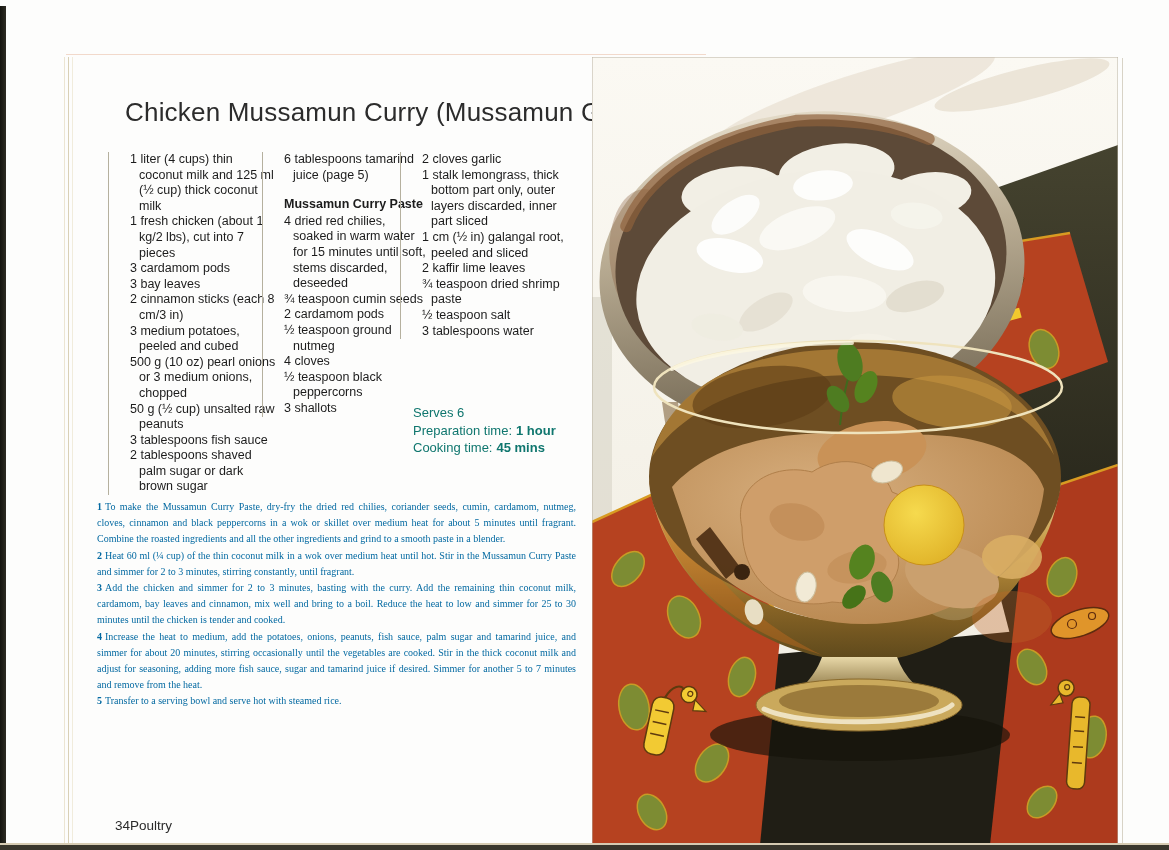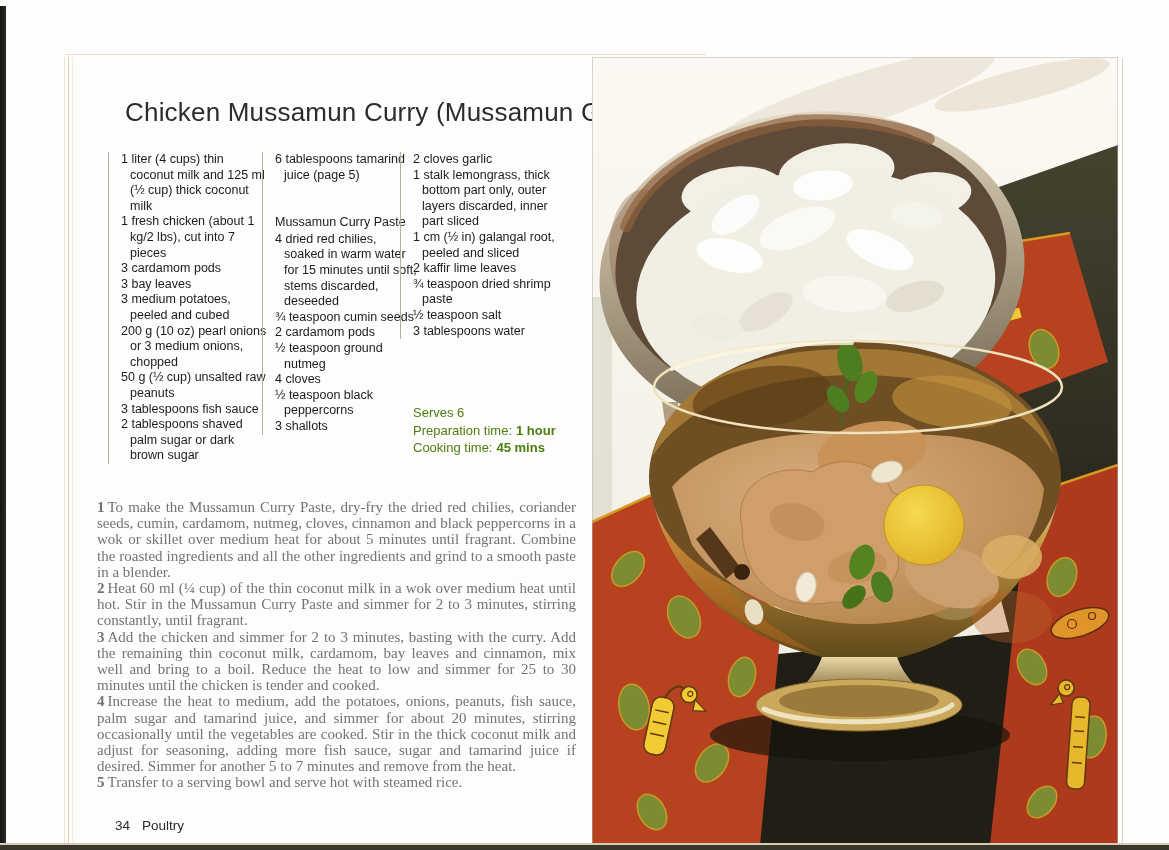--- a/index.html
+++ b/index.html
@@ -15,61 +15,62 @@
   .crease{position:absolute;top:57px;height:786px;width:1px}
   .c1{left:64px;background:#ece5d2}
   .c2{left:68px;background:#d9d0b6}
   .c3{left:72px;background:#f1ecdc}
   .page-top-line{position:absolute;left:66px;top:54px;width:640px;height:1px;background:#ecc9b6;opacity:.7}
   .page-right-line{position:absolute;left:1122px;top:58px;width:1px;height:786px;background:#d8d3c6}
 
   .title{position:absolute;left:125px;top:97px;margin:0;
     font-size:26px;font-weight:400;color:#2c2c2c;letter-spacing:.2px;white-space:nowrap}
 
-  .ingcol{position:absolute;border-left:1px solid #b5b09e;padding-left:12px;
+  .ingcol{position:absolute;border-left:1px solid #b5b09e;padding-left:21px;
     font-size:12.5px;line-height:15.6px;color:#1c1c1c}
   #col1{left:108px;top:152px;width:150px}
   #col2{left:262px;top:152px;width:143px}
   #col3{left:400px;top:152px;width:155px}
   .ing{padding-left:9px;text-indent:-9px}
-  .paste-head{font-weight:normal;margin-top:32px;margin-bottom:1px}
-
-  .serves{position:absolute;left:413px;top:404px;font-size:13px;line-height:17.5px;color:#4d7c0f}
+  .paste-head{font-weight:bold;margin-top:14px;margin-bottom:1px}
+
+  .serves{position:absolute;left:413px;top:404px;font-size:13px;line-height:17.5px;color:#0f766e}
   .serves b{margin-left:4px}
 
   .steps{position:absolute;left:97px;top:499px;width:479px;
-    font-family:"Liberation Serif",serif;font-size:15px;line-height:16.2px;
-    text-align:justify;color:#737373}
+    font-family:"Liberation Serif",serif;font-size:10px;line-height:16.2px;
+    text-align:justify;color:#0369a1}
   .steps p{margin:0}
   .steps b{margin-right:3px}
 
   .footer{position:absolute;left:115px;top:818px;font-size:13.5px;color:#2a2a2a}
-  .footer .sect{margin-left:12px}
+  .footer .sect{}
 
   .photo{position:absolute;left:592px;top:57px;width:526px;height:788px}
 </style>
 </head>
 <body>
 
 <div class="edge-left"></div>
 <div class="crease c1"></div>
 <div class="crease c2"></div>
 <div class="crease c3"></div>
 <div class="page-top-line"></div>
 <div class="page-right-line"></div>
 
 <h1 class="title">Chicken Mussamun Curry (Mussamun Gai)</h1>
 
 <div class="ingcol" id="col1">
   <div class="ing">1 liter (4 cups) thin coconut milk and 125 ml (½ cup) thick coconut milk</div>
   <div class="ing">1 fresh chicken (about 1 kg/2 lbs), cut into 7 pieces</div>
   <div class="ing">3 cardamom pods</div>
   <div class="ing">3 bay leaves</div>
+  <div class="ing">2 cinnamon sticks (each 8 cm/3 in)</div>
   <div class="ing">3 medium potatoes, peeled and cubed</div>
-  <div class="ing">200 g (10 oz) pearl onions or 3 medium onions, chopped</div>
+  <div class="ing">500 g (10 oz) pearl onions or 3 medium onions, chopped</div>
   <div class="ing">50 g (½ cup) unsalted raw peanuts</div>
   <div class="ing">3 tablespoons fish sauce</div>
   <div class="ing">2 tablespoons shaved palm sugar or dark brown sugar</div>
 </div>
 
 <div class="ingcol" id="col2">
   <div class="ing">6 tablespoons tamarind juice (page 5)</div>
   <div class="paste-head">Mussamun Curry Paste</div>
   <div class="ing">4 dried red chilies, soaked in warm water for 15 minutes until soft, stems discarded, deseeded</div>
   <div class="ing">¾ teaspoon cumin seeds</div>

